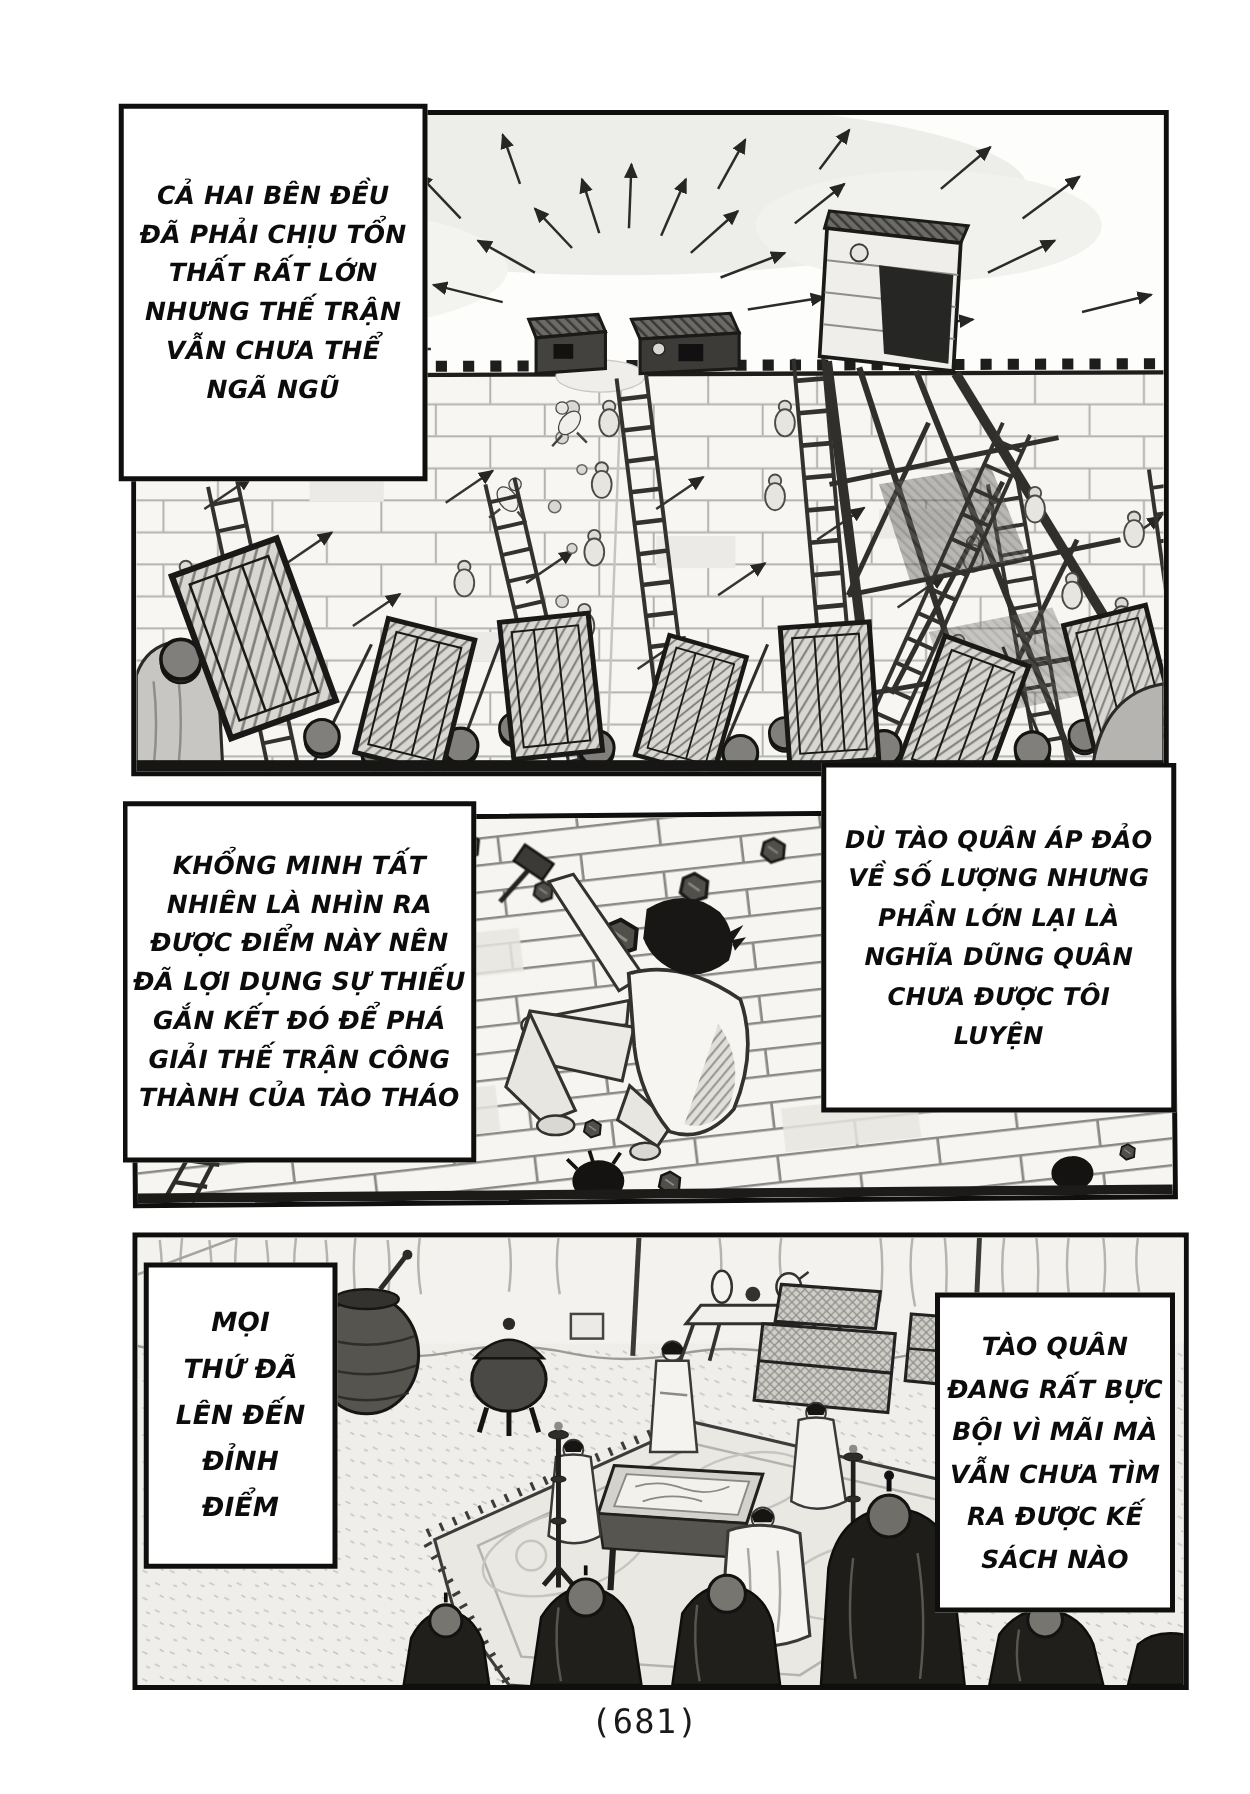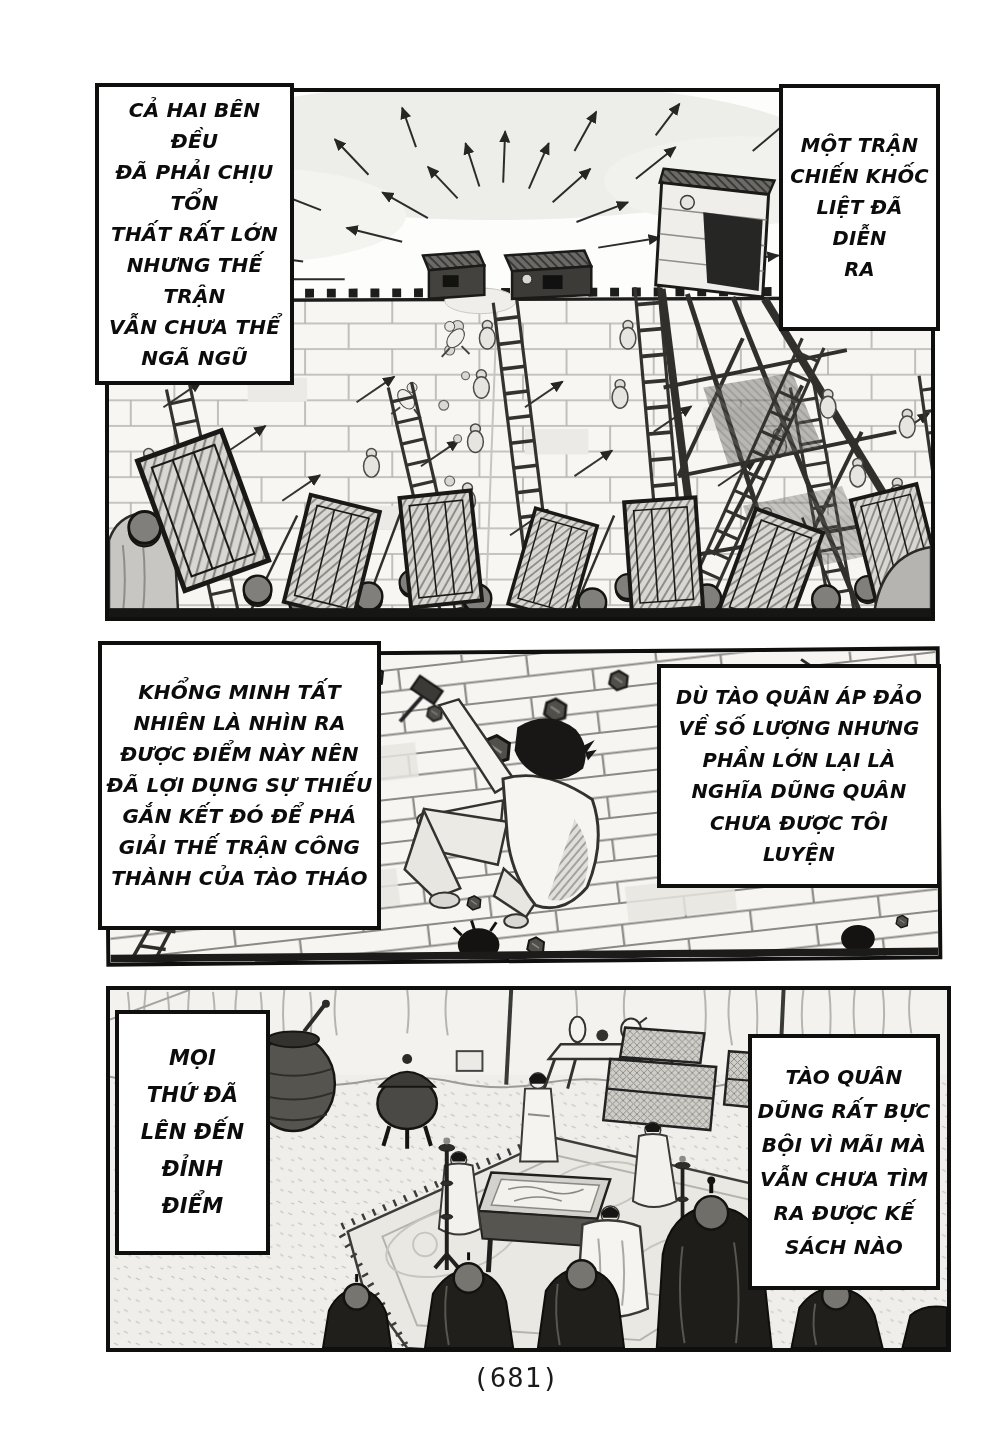--- a/index.html
+++ b/index.html
@@ -7,24 +7,24 @@
         font-family:"DejaVu Sans","Liberation Sans",sans-serif;}
   .panel{position:absolute;border:4px solid #0f0f0e;background:#fff;overflow:hidden;box-sizing:border-box;}
   .panel svg{display:block;width:100%;height:100%;}
   #panel-battle{left:105px;top:88px;width:830px;height:533px;}
   #panel-climb{left:105px;top:650px;width:836px;height:313px;transform:rotate(-0.5deg);}
   #panel-tent{left:106px;top:986px;width:845px;height:366px;}
   .cap{position:absolute;background:#fff;border:4px solid #0f0f0e;box-sizing:border-box;
        display:flex;align-items:center;justify-content:center;text-align:center;
        white-space:pre-line;font-style:italic;font-weight:700;color:#0c0c0c;
        letter-spacing:.2px;z-index:5;padding:4px;}
-  #cap-battle-left {left:95px; top:83px;  width:199px;height:302px;font-size:20px;line-height:31px;}
+  #cap-battle-left {left:95px; top:83px;  width:247px;height:302px;font-size:20px;line-height:31px;}
   #cap-battle-right{left:779px;top:84px;  width:161px;height:247px;font-size:19.5px;line-height:31px;}
   #cap-climb-left  {left:98px; top:641px; width:283px;height:289px;font-size:20px;line-height:31px;font-style:italic;}
-  #cap-climb-right {left:657px;top:664px; width:284px;height:224px;font-size:19.5px;line-height:31.5px;}
+  #cap-climb-right {left:657px;top:610px; width:284px;height:280px;font-size:19.5px;line-height:31.5px;}
   #cap-tent-left   {left:115px;top:1010px;width:155px;height:245px;font-size:21px;line-height:37px;}
   #cap-tent-right  {left:748px;top:1034px;width:192px;height:256px;font-size:20px;line-height:34px;}
   .pageno{position:absolute;left:0;right:0;top:1362px;text-align:center;z-index:2;
           font-family:"DejaVu Sans Mono","Liberation Mono",monospace;font-size:27px;color:#1a1a1a;letter-spacing:1px;padding-left:32px;}
 </style>
 </head>
 <body>
 
 <div class="page">
 
@@ -483,43 +483,39 @@
       </g>
     </svg>
   </div>
 
   <div class="cap" id="cap-battle-left">CẢ HAI BÊN ĐỀU
 ĐÃ PHẢI CHỊU TỔN
 THẤT RẤT LỚN
 NHƯNG THẾ TRẬN
 VẪN CHƯA THỂ
 NGÃ NGŨ</div>
-  <div class="cap" id="cap-battle-right">MỘT TRẬN
-CHIẾN KHỐC
-LIỆT ĐÃ DIỄN
-RA</div>
   <div class="cap" id="cap-climb-left">KHỔNG MINH TẤT
 NHIÊN LÀ NHÌN RA
 ĐƯỢC ĐIỂM NÀY NÊN
 ĐÃ LỢI DỤNG SỰ THIẾU
 GẮN KẾT ĐÓ ĐỂ PHÁ
 GIẢI THẾ TRẬN CÔNG
 THÀNH CỦA TÀO THÁO</div>
   <div class="cap" id="cap-climb-right">DÙ TÀO QUÂN ÁP ĐẢO
 VỀ SỐ LƯỢNG NHƯNG
 PHẦN LỚN LẠI LÀ
 NGHĨA DŨNG QUÂN
 CHƯA ĐƯỢC TÔI
 LUYỆN</div>
   <div class="cap" id="cap-tent-left">MỌI
 THỨ ĐÃ
 LÊN ĐẾN
 ĐỈNH
 ĐIỂM</div>
   <div class="cap" id="cap-tent-right">TÀO QUÂN
-DŨNG RẤT BỰC
+ĐANG RẤT BỰC
 BỘI VÌ MÃI MÀ
 VẪN CHƯA TÌM
 RA ĐƯỢC KẾ
 SÁCH NÀO</div>
 
   <div class="pageno">(681)</div>
 </div>
 
 </body></html>

